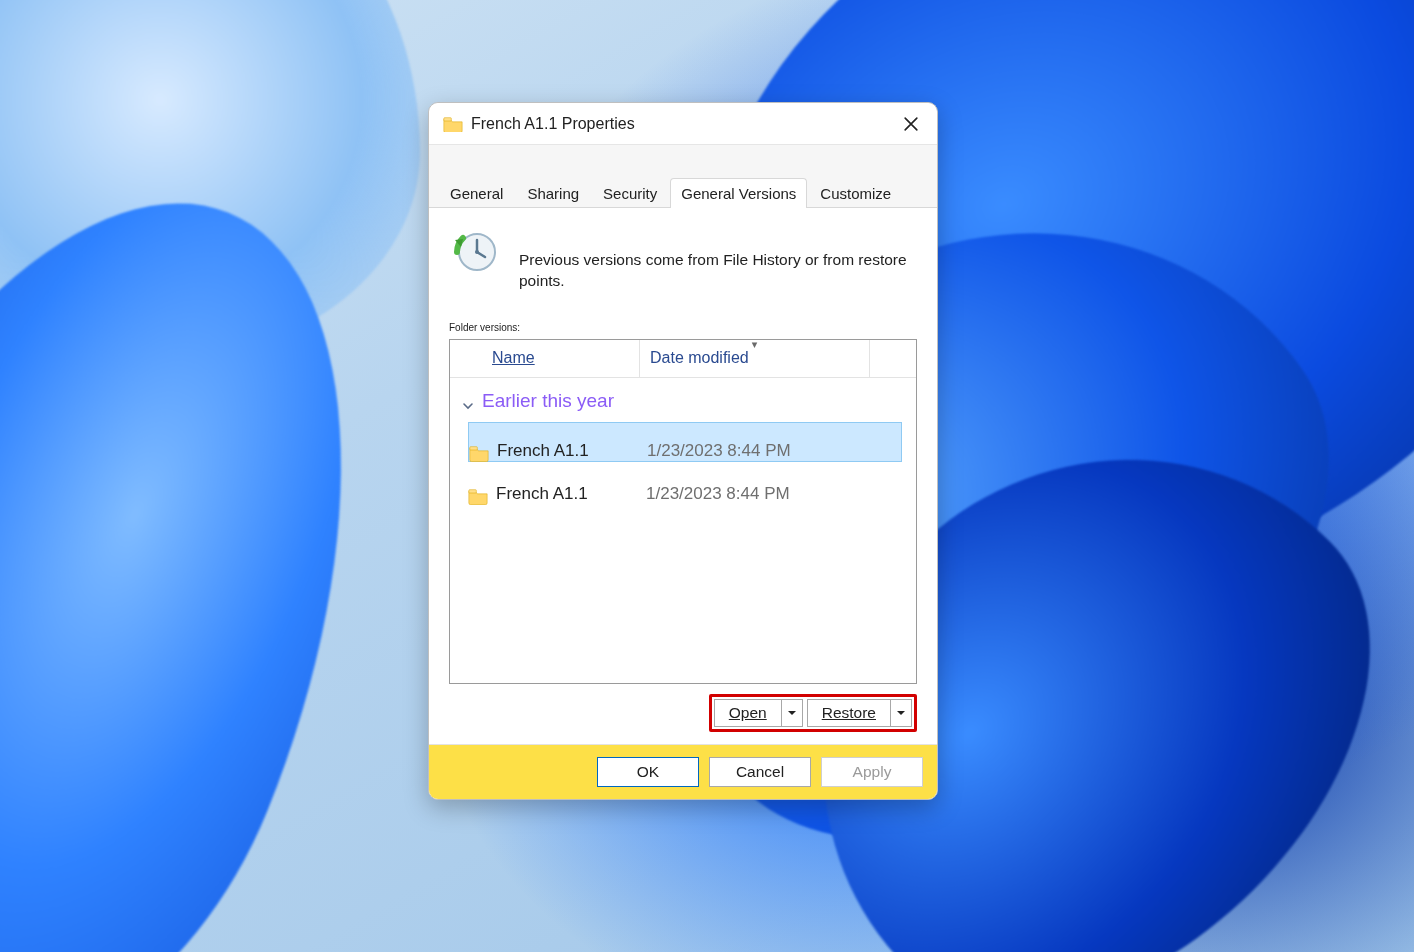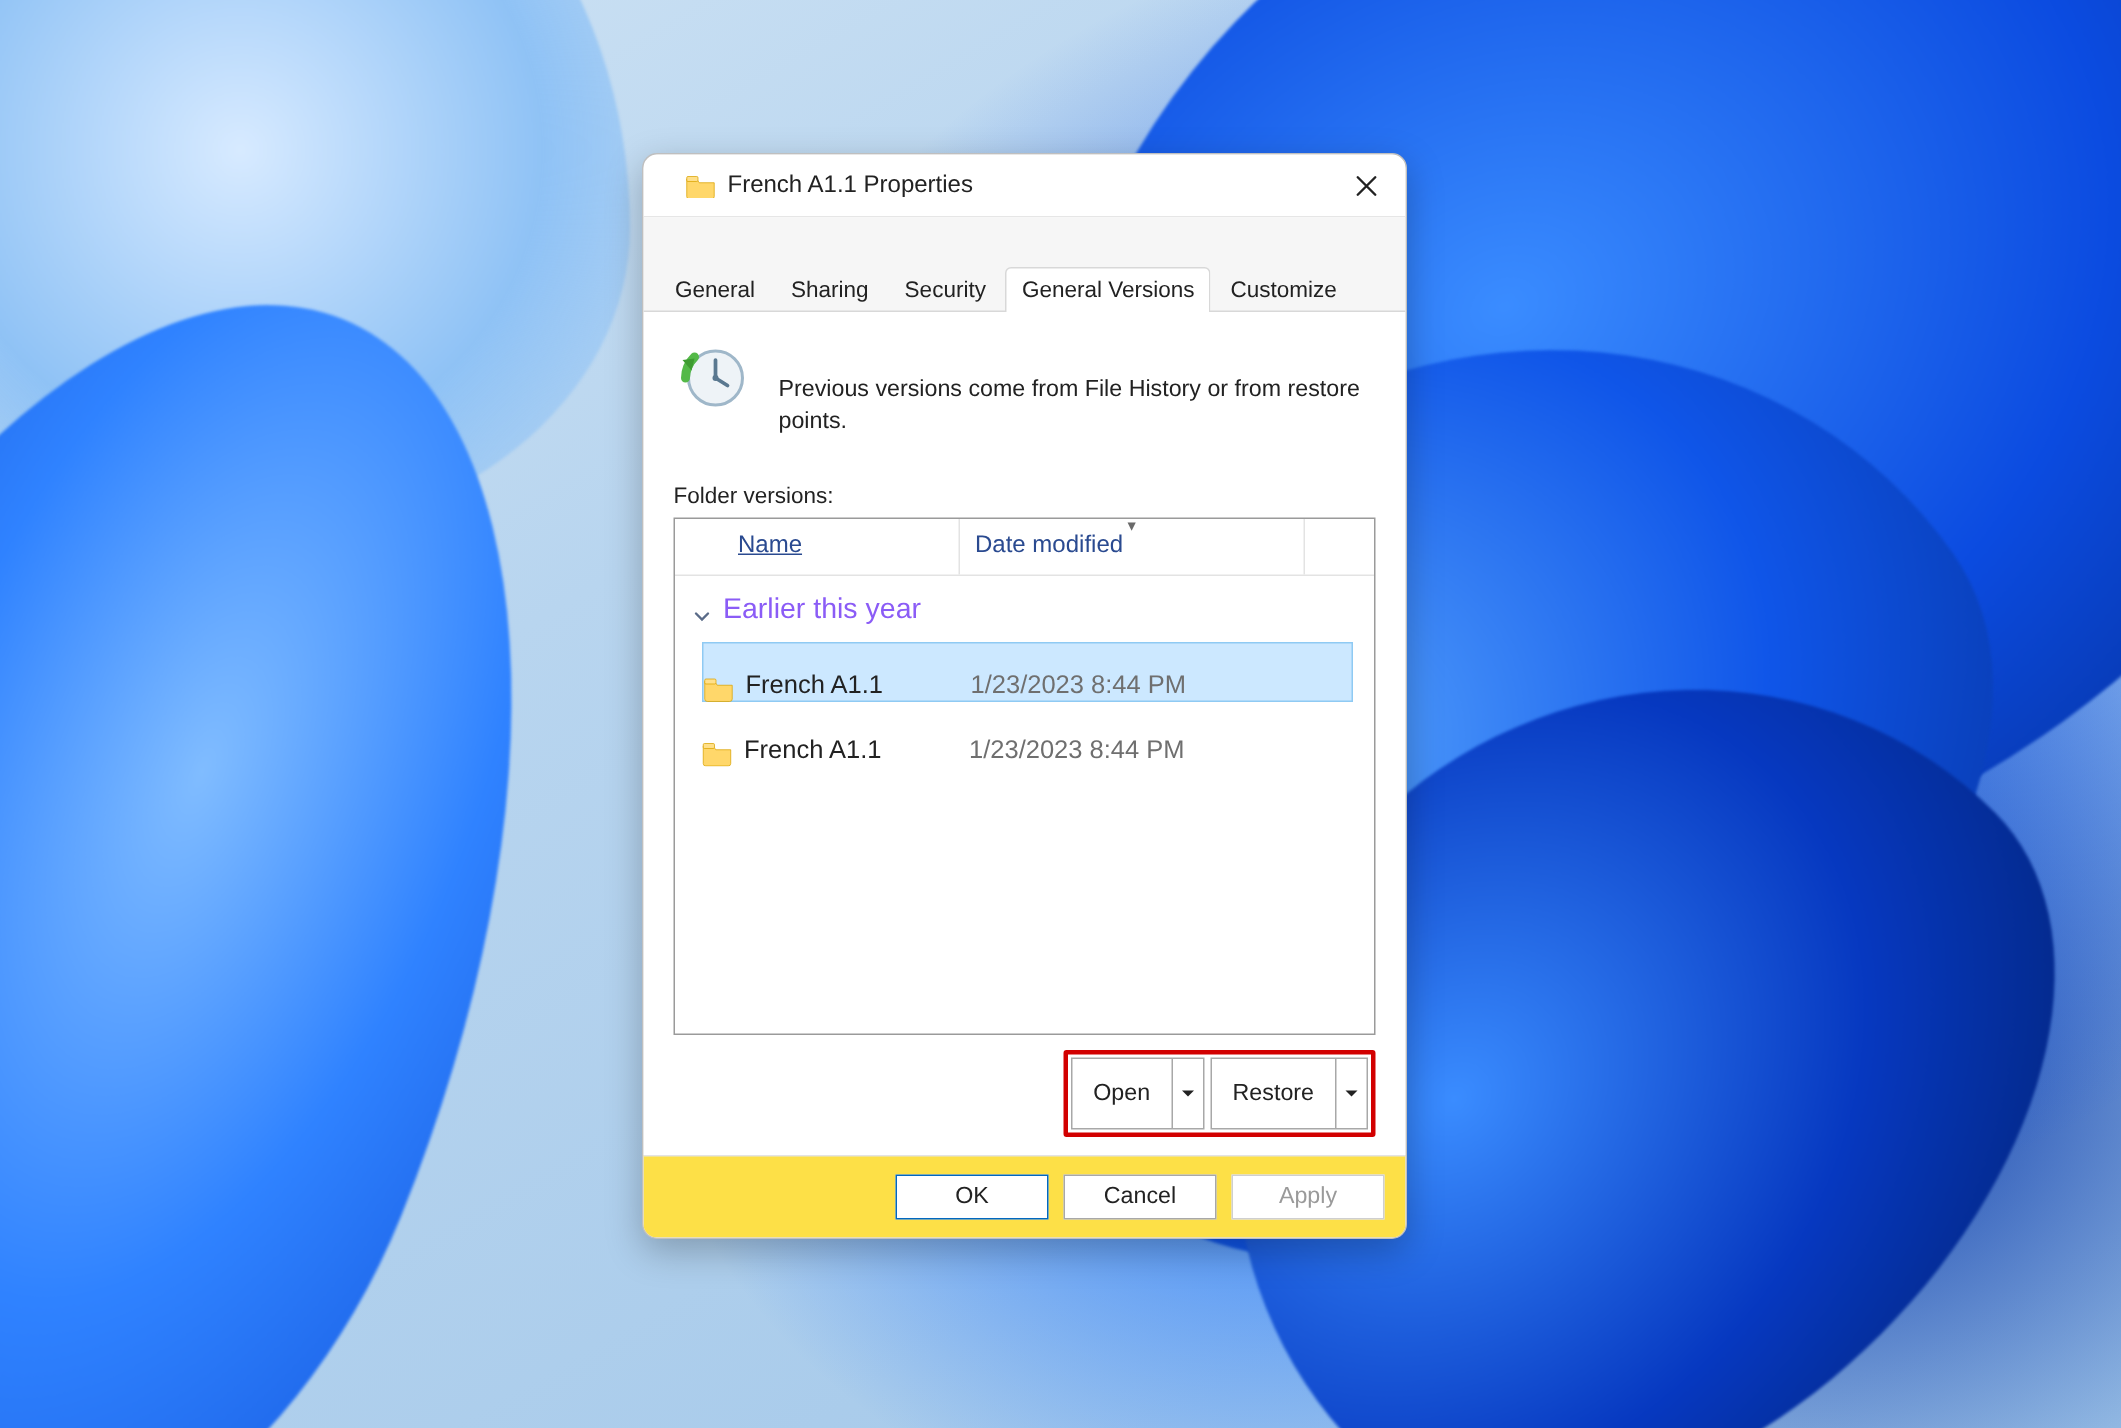--- a/index.html
+++ b/index.html
@@ -27,21 +27,21 @@
     width: 510px;
     background: #ffffff;
     border: 1px solid #bfbfbf;
     border-radius: 10px;
     box-shadow: 0 8px 24px rgba(0,0,0,0.25);
     overflow: hidden;
   }
   .titlebar {
     height: 42px;
     display: flex; align-items: center;
-    padding: 0 10px 0 28px;
+    padding: 0 10px 0 14px;
     background: #ffffff;
     border-bottom: 1px solid #e6e6e6;
     border-radius: 10px 10px 0 0;
   }
   .titlebar .folder-icon { width: 20px; height: 16px; margin-right: 8px; }
   .titlebar .title { font-size: 16px; color: #222; flex: 1; }
   .titlebar .close { width: 32px; height: 32px; display:flex; align-items:center; justify-content:center; border-radius:4px; cursor:pointer;}
   .close svg { width:14px; height:14px; }
 
   .tabs {
@@ -65,21 +65,21 @@
     border-radius:4px 4px 0 0;
     padding-top:6px;
   }
 
   .tabbody { background:#ffffff; padding: 18px 20px 12px 20px; }
 
   .toprow { display:flex; gap:20px; align-items:flex-start; margin-bottom: 30px;}
   .history-icon { width:50px; height:50px; flex:0 0 50px; }
   .desc { font-size:15.5px; color:#222; line-height:1.35;margin-top:24px; }
 
-  .label { font-size:15px; color:#222; margin-bottom:6px; display:block; }
+  .label { font-size:10px; color:#222; margin-bottom:6px; display:block; }
 
   .listview {
     border:1px solid #9a9a9a;
     height: 345px;
     background:#ffffff;
     display:flex; flex-direction:column;
   }
   .lv-header {
     display:flex; height:38px; border-bottom:1px solid #e3e3e3;
     font-size:16px; color:#2a4a90;
@@ -115,23 +115,23 @@
     display:flex; justify-content:flex-end; gap:4px;
     margin-top:10px;
   }
   .highlight-box {
     border:3px solid #d20000;
     padding:2px;
     display:flex; gap:4px;
     border-radius:2px;
   }
   .splitbtn {
-    display:flex; height:48px;
+    display:flex; height:28px;
     border:1px solid #a8a8a8; background:#fff;
-    font-size:15.5px; color:#222;
+    font-size:15.5px; color:#222;text-decoration:underline;
   }
   .splitbtn .main { padding: 0 14px; display:flex; align-items:center; border-right:1px solid #a8a8a8; cursor:pointer;}
   .splitbtn .arrow { width:20px; display:flex; align-items:center; justify-content:center; cursor:pointer;}
   .splitbtn .arrow svg{width:10px;height:10px;}
 
   .bottom-bar {
     background:#fde047; padding:12px 14px;
     display:flex; justify-content:flex-end; gap:10px;
     border-top:1px solid #e3e3e3;
   }

